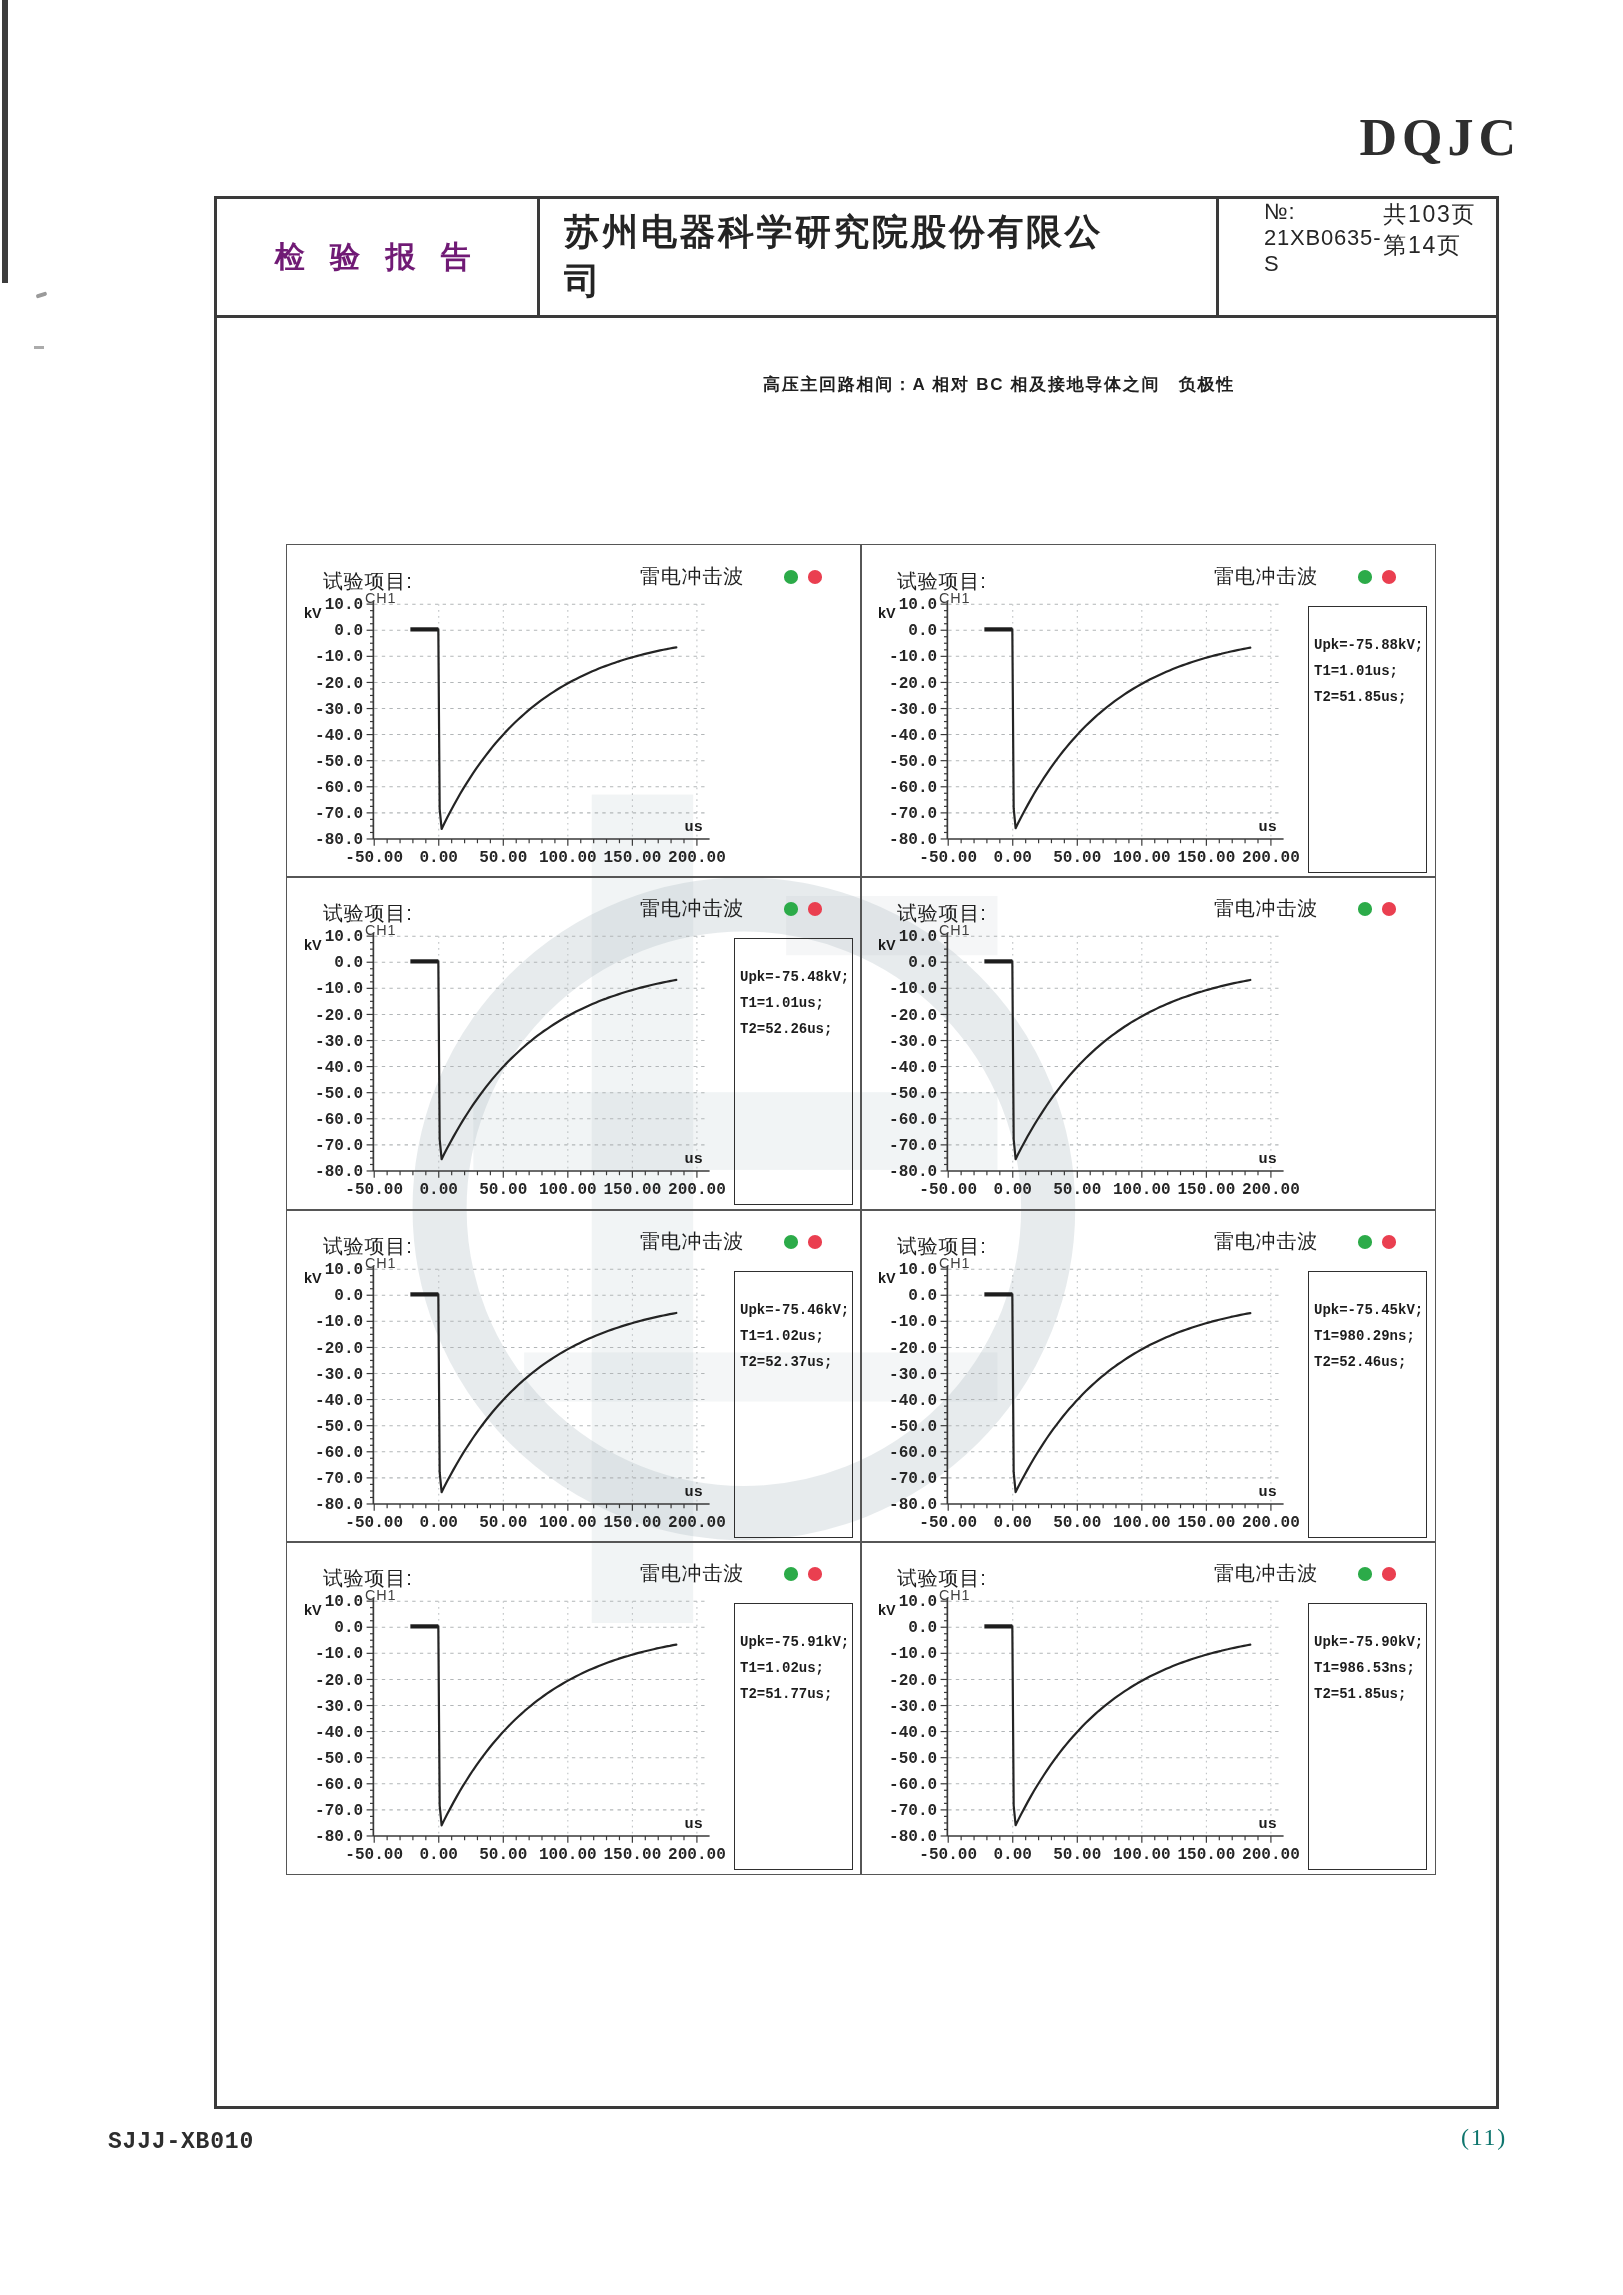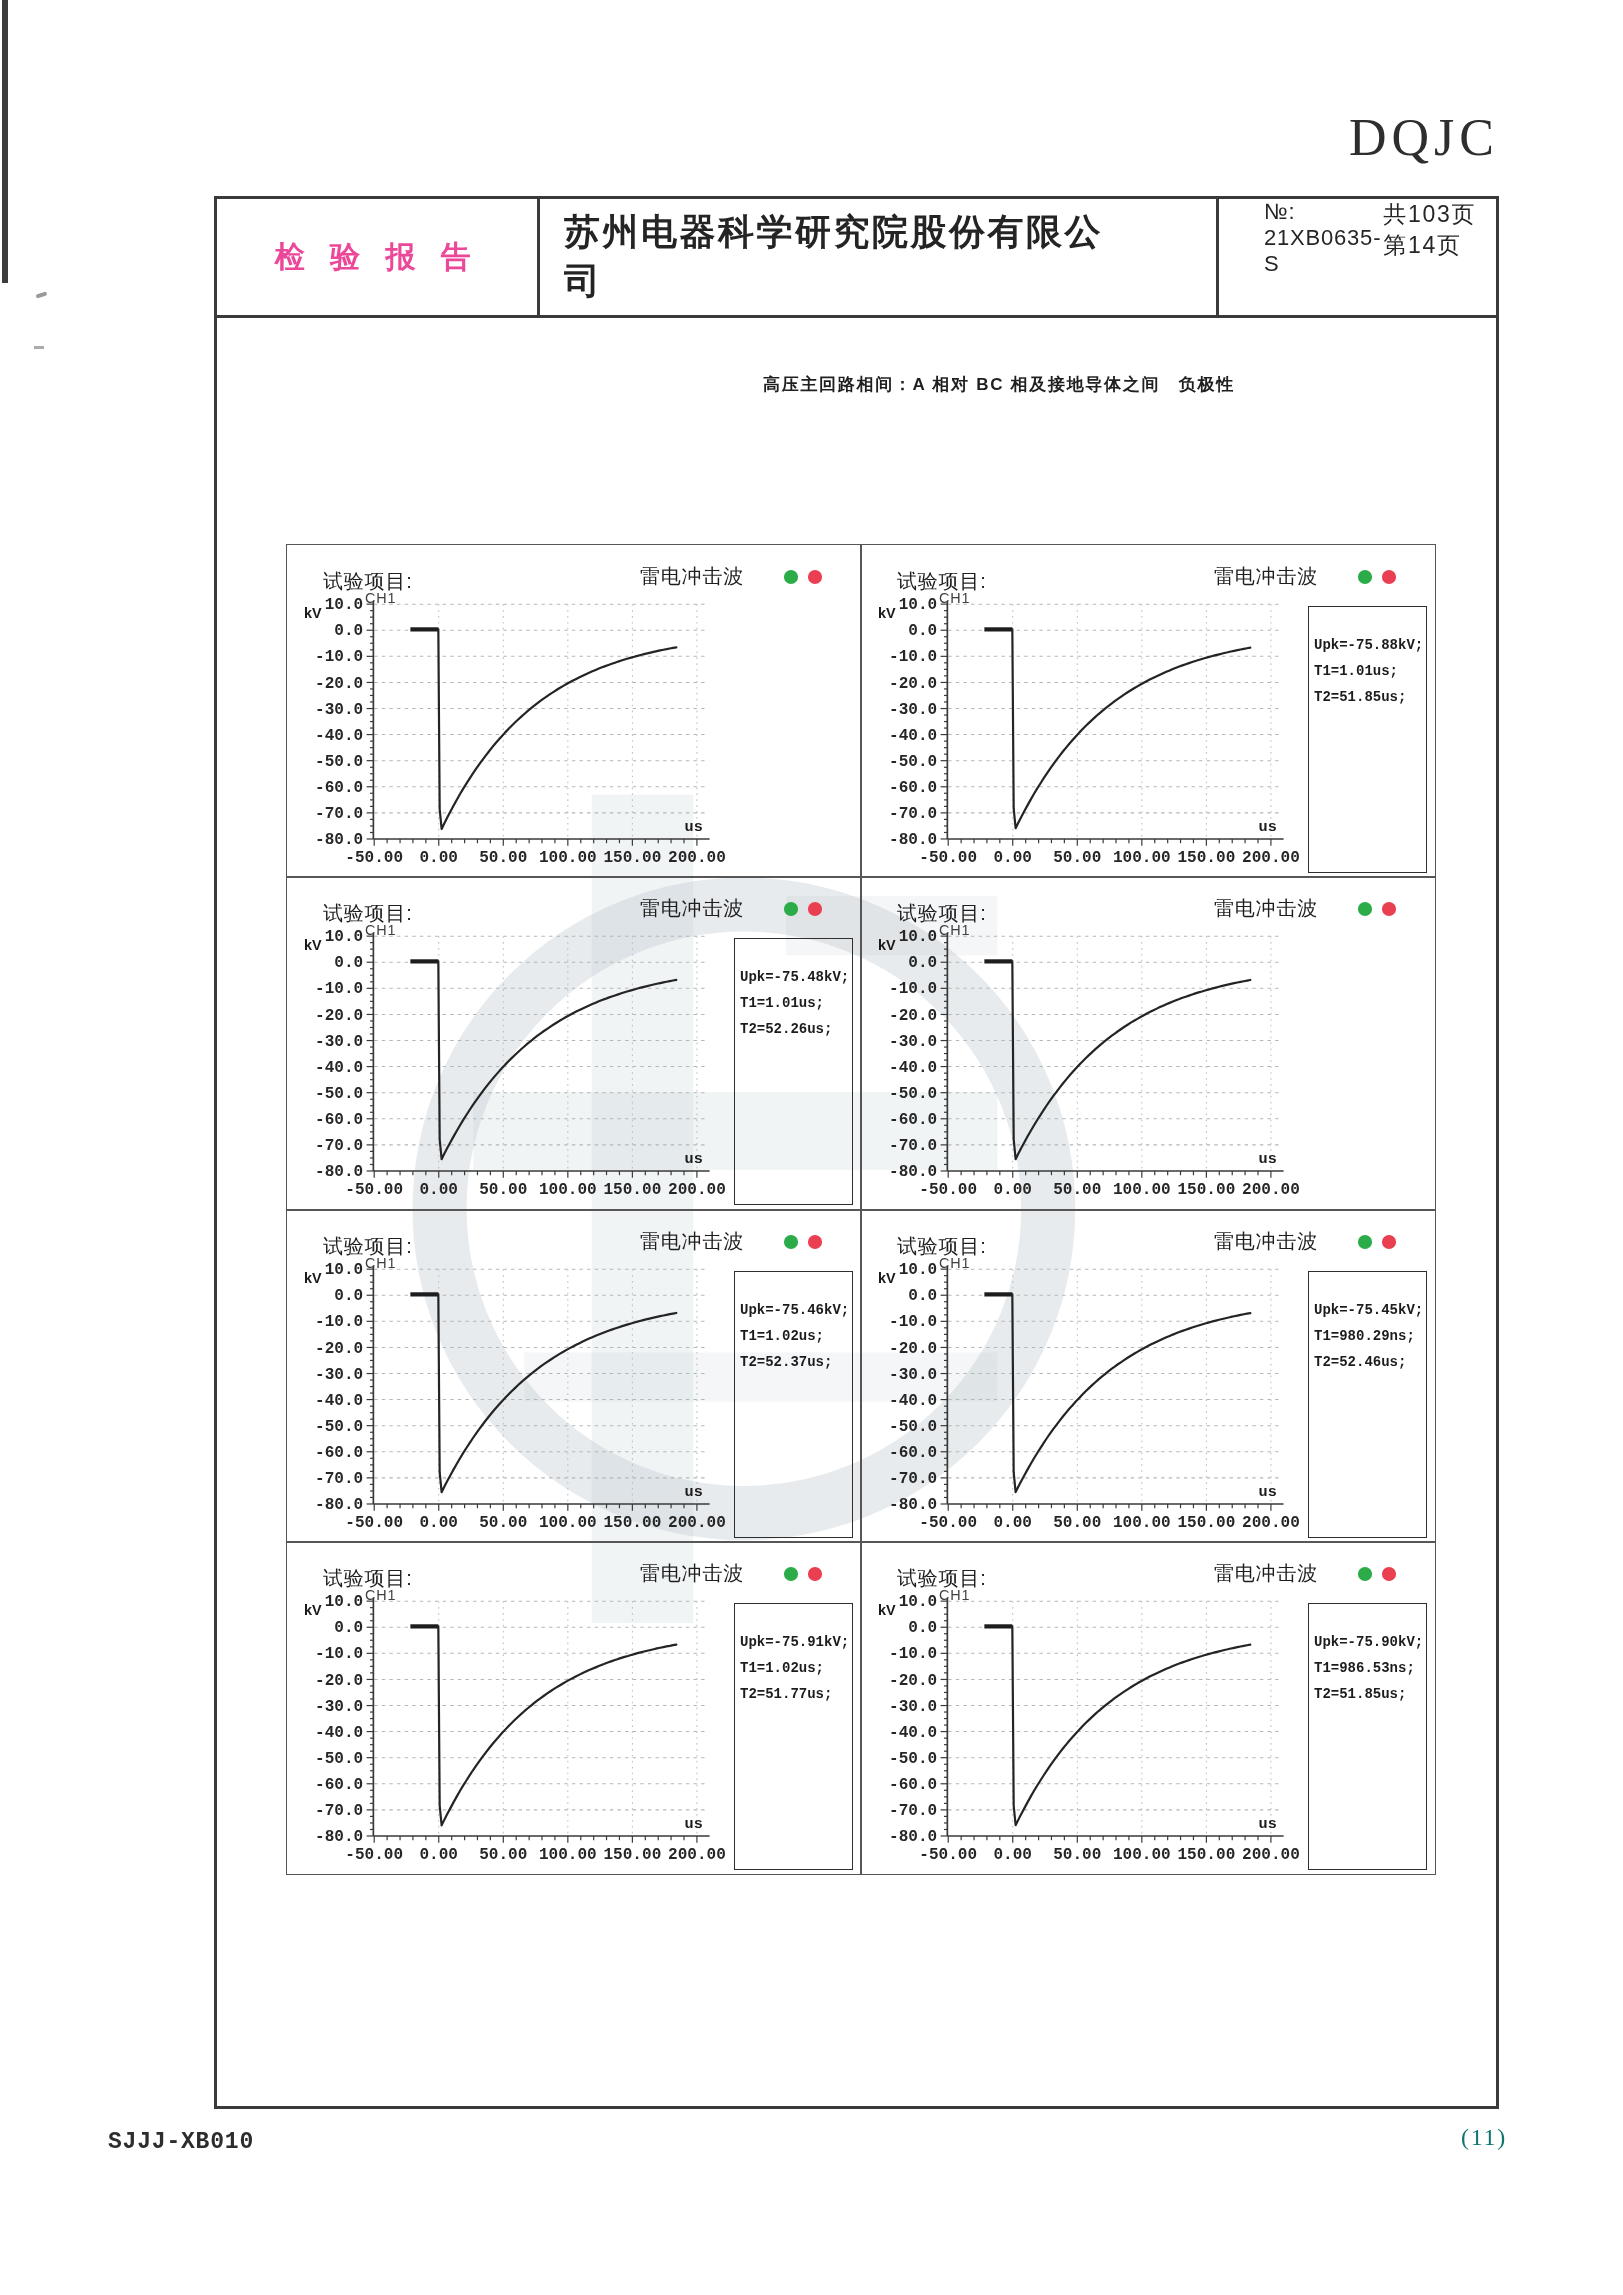--- a/index.html
+++ b/index.html
@@ -6,34 +6,34 @@
   body{
     width:1623px;height:2295px;position:relative;background:#ffffff;
     font-family:"Liberation Sans",sans-serif;color:#222;overflow:hidden;
   }
   
   .edge-sliver{position:absolute;left:1.7px;top:0;width:6px;height:283px;background:#3d3d3d;}
   .spec1{position:absolute;left:36px;top:293px;width:11px;height:4.2px;background:#9a9a9a;border-radius:1.7px;transform:rotate(-18deg);}
   .spec2{position:absolute;left:34px;top:346px;width:10px;height:2.5px;background:#ababab;}
   
   .logo{
-    position:absolute;left:1327px;top:108px;width:194px;text-align:center;
-    font-family:"Liberation Serif",serif;font-size:52px;font-weight:400;
+    position:absolute;left:1327px;top:108px;width:194px;text-align:right;
+    font-family:"Liberation Serif",serif;font-size:52px;font-weight:700;
     letter-spacing:5px;color:#2e2e2e;
   }
   
   .doc-border{
     position:absolute;left:214px;top:196px;width:1279px;height:1907px;
     border:3.4px solid #3a3a3a;z-index:2;
   }
   .hdr-bottom{position:absolute;left:0;top:116px;width:100%;height:3.4px;background:#3a3a3a;}
   .hdr-v1{position:absolute;left:320px;top:0;width:2.5px;height:116px;background:#3a3a3a;}
   .hdr-v2{position:absolute;left:999px;top:0;width:2.5px;height:116px;background:#3a3a3a;}
   .hdr-cell{position:absolute;top:0;height:116px;display:flex;align-items:center;justify-content:center;}
-  .hdr-report{left:0;width:320px;font-size:30px;font-weight:600;letter-spacing:8.5px;color:#ec4899;}
+  .hdr-report{left:0;width:320px;font-size:30px;font-weight:600;letter-spacing:8.5px;color:#701a75;}
   .hdr-company{left:323px;width:566px;font-size:36px;font-weight:600;letter-spacing:2.5px;color:#242424;margin-left:24px;}
   .hdr-no{left:1025px;width:278px;flex-direction:row;align-items:flex-start;justify-content:center;
     padding-left:22px;box-sizing:border-box;font-size:22px;color:#262626;}
   .hdr-no .line1{margin-bottom:12px;letter-spacing:0.8px;}
   .hdr-no .line2{font-size:23px;letter-spacing:1.7px;}
   
   .subject{
     position:absolute;left:283px;top:174px;width:998px;text-align:center;
     font-size:17px;letter-spacing:1.7px;color:#1f1f1f;font-weight:700;
   }

